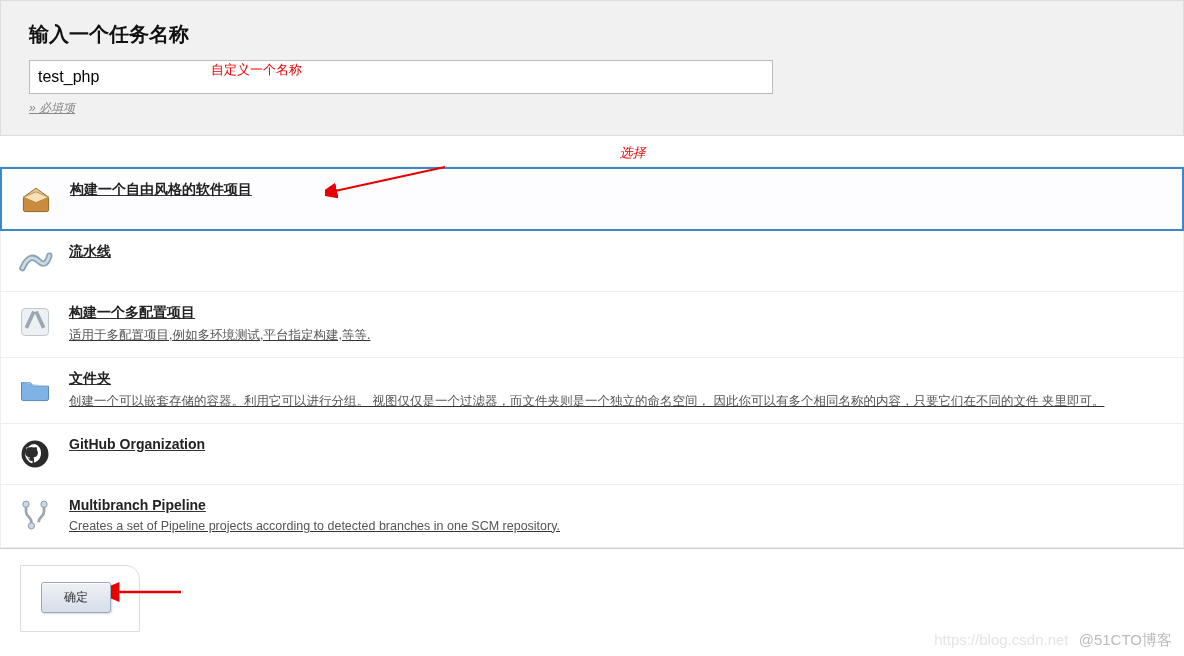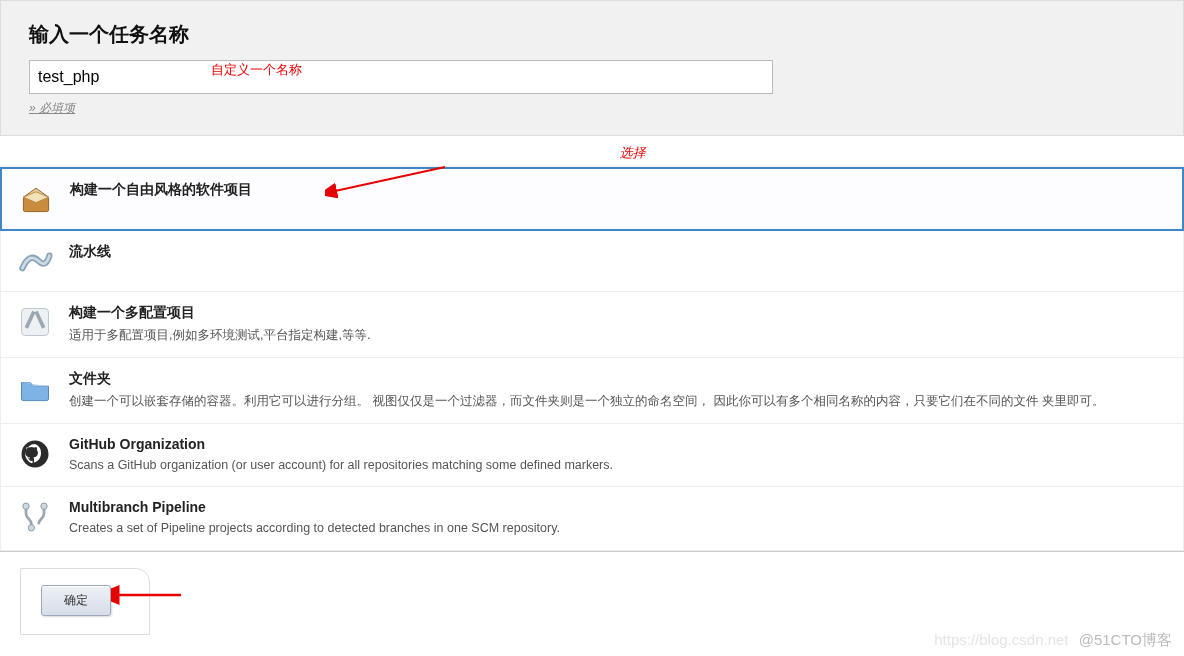--- a/index.html
+++ b/index.html
@@ -56,20 +56,21 @@
     border-top: 1px solid #eee;
   }
   .option {
     display: flex;
     align-items: flex-start;
     padding: 12px 16px;
     border: 1px solid #eee;
     border-top: none;
     background: #fff;
     cursor: pointer;
+    text-decoration: underline;
   }
   .option.selected {
     border: 2px solid #3f87c7;
     background: #fdfdff;
   }
   .option .icon {
     width: 36px;
     height: 36px;
     flex: 0 0 36px;
     margin-right: 16px;
@@ -92,21 +93,21 @@
   .arrow-svg { position:absolute; pointer-events:none; }
   .footer {
     border-top: 1px solid #ccc;
     padding: 16px 0 0 0;
     position: relative;
   }
   .ok-wrap {
     display:inline-block;
     border: 1px solid #ddd;
     border-top-right-radius: 14px;
-    padding: 16px 38px 18px 20px;
+    padding: 16px 28px 18px 20px;
     margin-left: 20px;
     background: #fff;
   }
   .ok-button {
     background: linear-gradient(#eef1f6,#d7dee9);
     border: 1px solid #9aa7bd;
     border-radius: 3px;
     padding: 6px 22px;
     font-size: 12px;
     color: #333;
@@ -198,21 +199,20 @@
     </div>
     <div class="option">
       <div class="icon">
         <svg viewBox="0 0 40 40" width="36" height="36">
           <circle cx="20" cy="20" r="15" fill="#2b2b2b"></circle>
           <path d="M20 9a11 11 0 0 0-3.5 21.4c.6.1.8-.3.8-.6v-2.2c-3 .7-3.7-1.3-3.7-1.3-.5-1.3-1.3-1.6-1.3-1.6-1-.7.1-.7.1-.7 1.1.1 1.7 1.1 1.7 1.1 1 .1.7 2.6-.7 2.6 0 0 1-.6 1-.6 0-1.6 0-2.9 0-3.3-2.4-.3-5-1.2-5-5.4 0-1.2.4-2.2 1.1-2.9-.1-.3-.5-1.4.1-2.9 0 0 .9-.3 3 .1a10 10 0 0 1 5.4 0c2.1-.4 3-.1 3-.1.6 1.5.2 2.6.1 2.9.7.7 1.1 1.7 1.1 2.9 0 4.2-2.6 5.1-5 5.4.4.3.7 1 .7 2v3c0 .3.2.7.8.6A11 11 0 0 0 20 9z" fill="#fff"></path>
         </svg>
       </div>
       <div class="txt">
         <div class="title">GitHub Organization</div>
-        <div class="desc">Scans a GitHub organization (or user account) for all repositories matching some defined markers.</div>
       </div>
     </div>
     <div class="option">
       <div class="icon">
         <svg viewBox="0 0 40 40" width="36" height="36">
           <path d="M10 8v8c0 6 6 6 6 12v4" stroke="#9aa7b3" stroke-width="3" fill="none"></path>
           <path d="M30 8v8c0 6-6 6-6 12" stroke="#9aa7b3" stroke-width="3" fill="none"></path>
           <circle cx="10" cy="8" r="3.5" fill="#cfd8e0" stroke="#8094a5"></circle>
           <circle cx="30" cy="8" r="3.5" fill="#cfd8e0" stroke="#8094a5"></circle>
           <circle cx="16" cy="32" r="3.5" fill="#cfd8e0" stroke="#8094a5"></circle>

